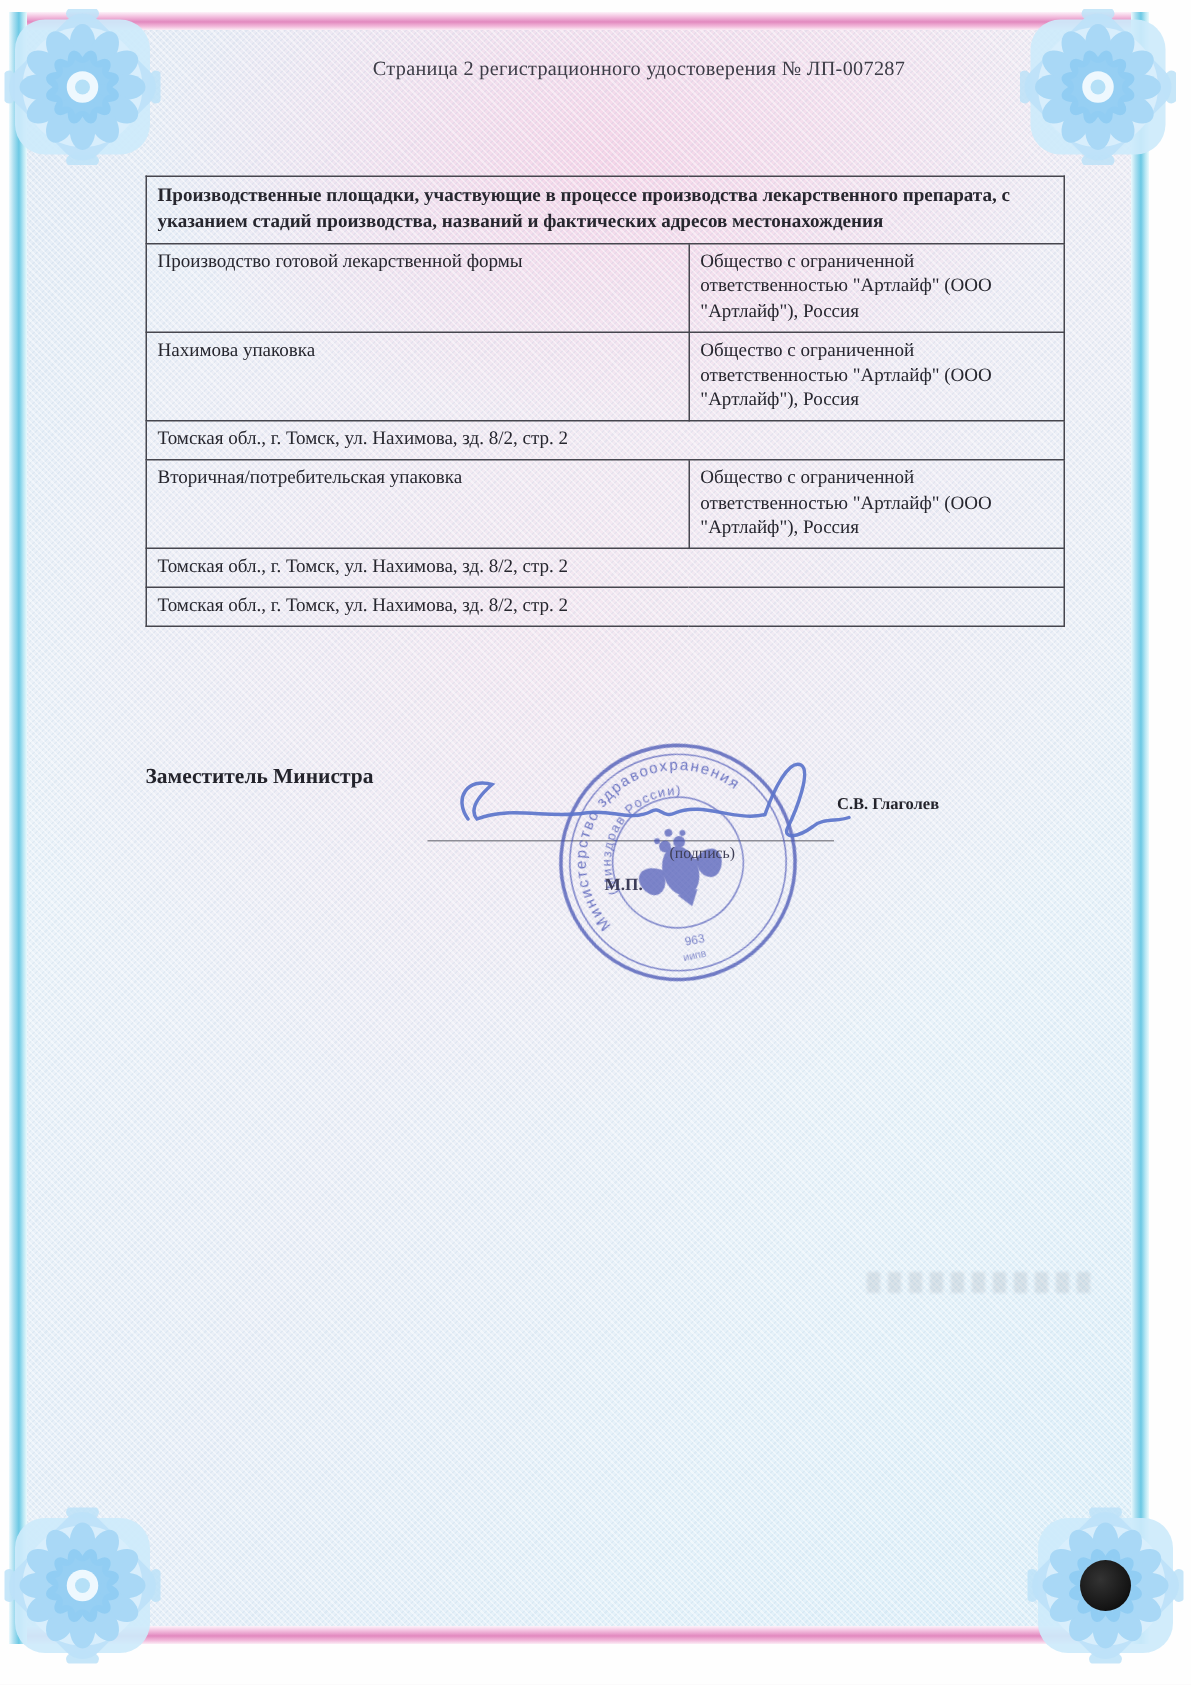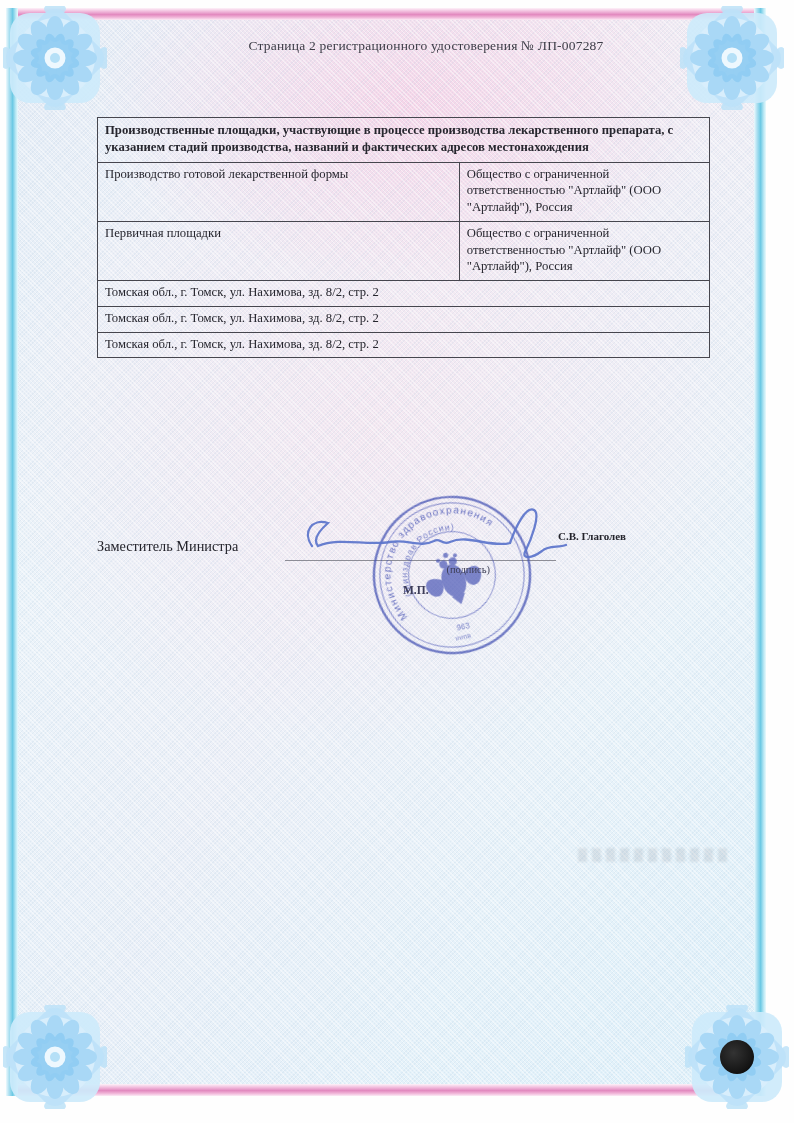--- a/index.html
+++ b/index.html
@@ -47,21 +47,21 @@
   
   .sites-table{position:absolute;left:91px;top:109px;width:613px;border-collapse:collapse;
     font-size:12.7px;line-height:1.32;color:#26262e;}
   .sites-table td{border:1px solid #46464e;padding:3px 7px 5px;vertical-align:top;margin-top:32px;}
   .sites-table{border:1.5px solid #3c3c44;}
   .sites-table .thead{font-weight:bold;padding:4px 7px 6px;}
   .sites-table .stage{width:358px;}
   .sites-table .company{width:241px;}
 
   
-  .position-title{position:absolute;left:91px;top:530px;font-size:14.3px;font-weight:normal;color:#23232b;}
+  .position-title{position:absolute;left:91px;top:502px;font-size:14.3px;font-weight:bold;color:#23232b;}
   .signer-name{position:absolute;left:552px;top:522px;font-size:11px;font-weight:bold;color:#23232b;}
   .sig-line{position:absolute;left:279px;top:552px;width:271px;height:0;border-top:1.2px solid #8d8d96;}
   .sig-caption{position:absolute;left:354px;top:556px;width:130px;text-align:right;
     font-size:10.5px;color:#3e3e55;}
   .seal-caption{position:absolute;left:397px;top:576px;font-size:11.5px;font-weight:bold;color:#3c3c58;}
 
   .stamp{position:absolute;left:362px;top:483px;width:168px;height:168px;opacity:.88;filter:blur(.3px);}
   .scribble{position:absolute;left:272px;top:492px;width:300px;height:78px;}
 
   
@@ -153,27 +153,31 @@
         <tr>
       <td class="thead" colspan="2">Производственные площадки, участвующие в процессе производства лекарственного препарата, с указанием стадий производства, названий и фактических адресов местонахождения</td>
     </tr>
 
     <tr>
       <td class="stage">Производство готовой лекарственной формы</td>
       <td class="company">Общество с ограниченной ответственностью "Артлайф" (ООО "Артлайф"), Россия</td>
     </tr>
 
     <tr>
-      <td class="stage">Первичная площадки</td>
+      <td class="stage">Нахимова упаковка</td>
       <td class="company">Общество с ограниченной ответственностью "Артлайф" (ООО "Артлайф"), Россия</td>
     </tr>
     <tr>
       <td class="address" colspan="2">Томская обл., г. Томск, ул. Нахимова, зд. 8/2, стр. 2</td>
     </tr>
 
+    <tr>
+      <td class="stage">Вторичная/потребительская упаковка</td>
+      <td class="company">Общество с ограниченной ответственностью "Артлайф" (ООО "Артлайф"), Россия</td>
+    </tr>
     <tr>
       <td class="address" colspan="2">Томская обл., г. Томск, ул. Нахимова, зд. 8/2, стр. 2</td>
     </tr>
 
     <tr>
       <td class="address" colspan="2">Томская обл., г. Томск, ул. Нахимова, зд. 8/2, стр. 2</td>
     </tr>
   </tbody>
     </table>
 

